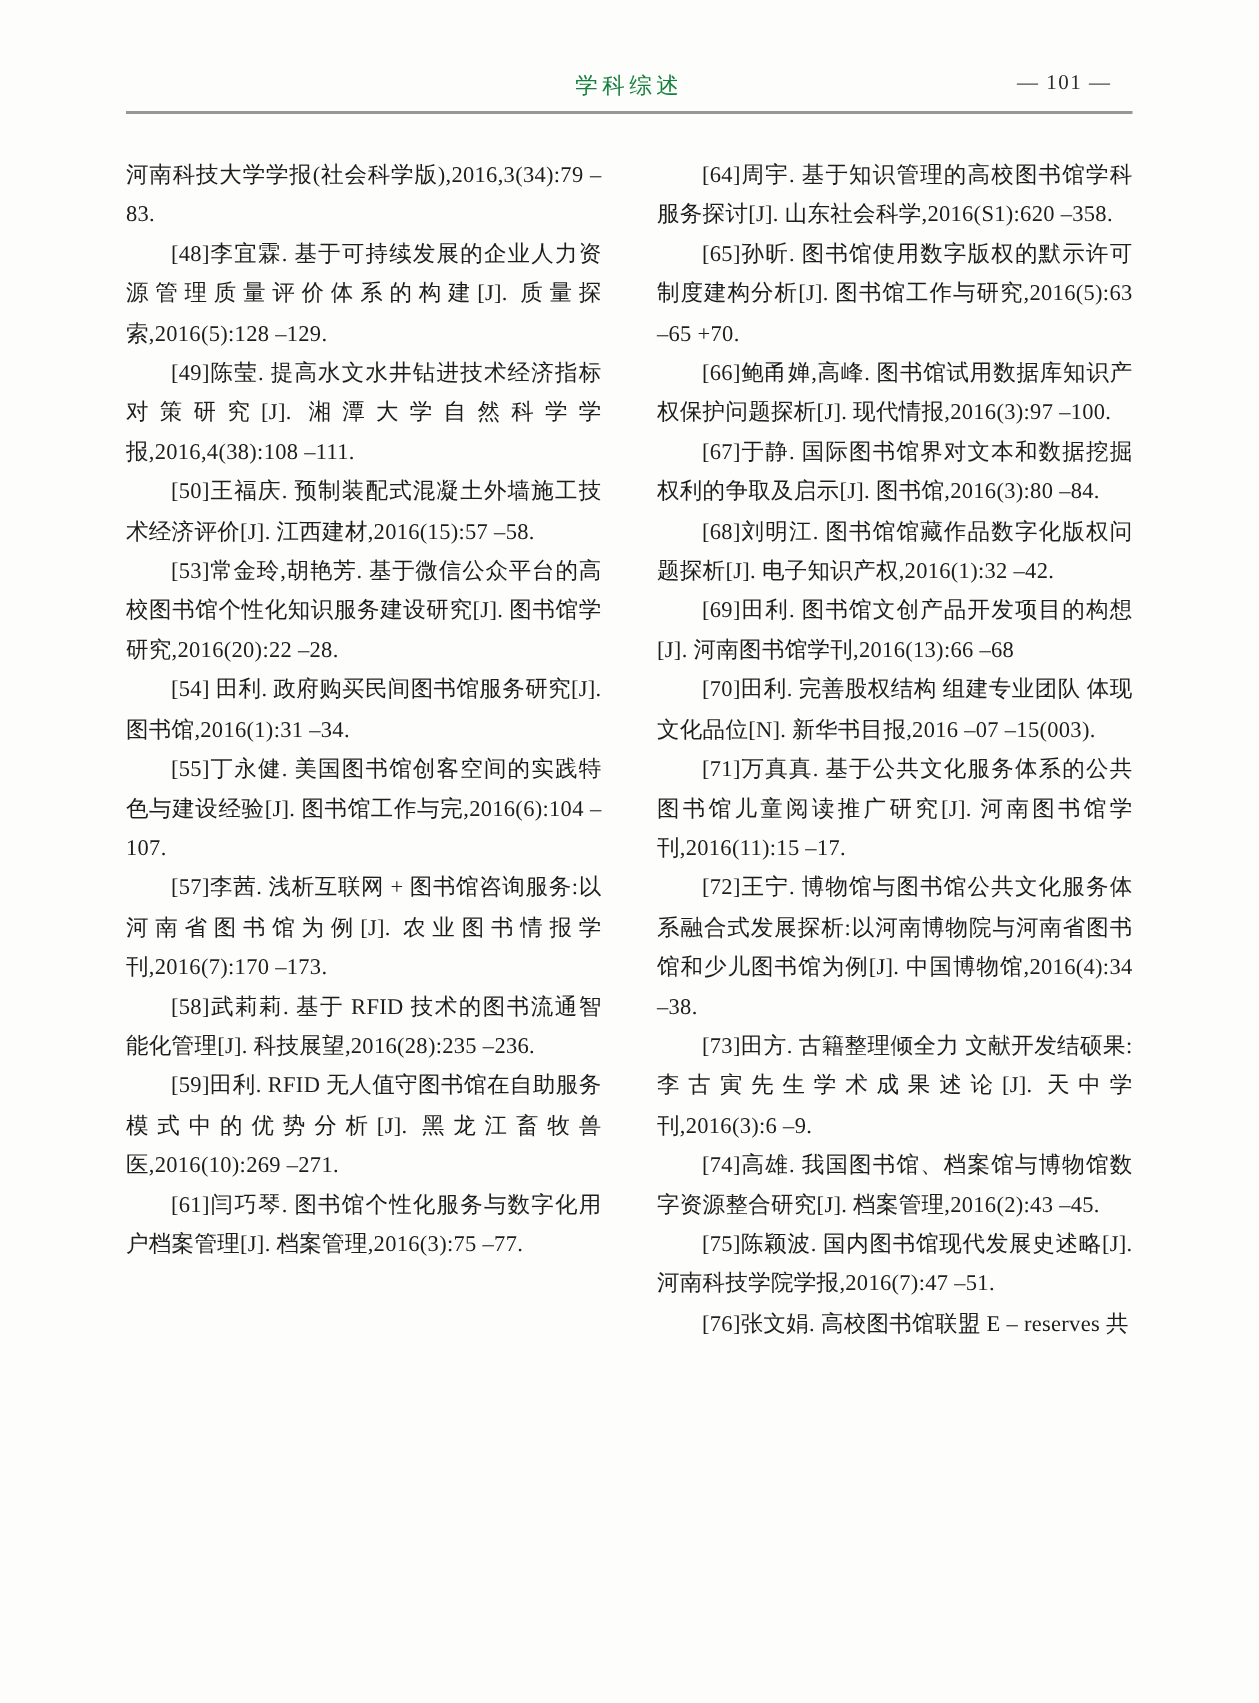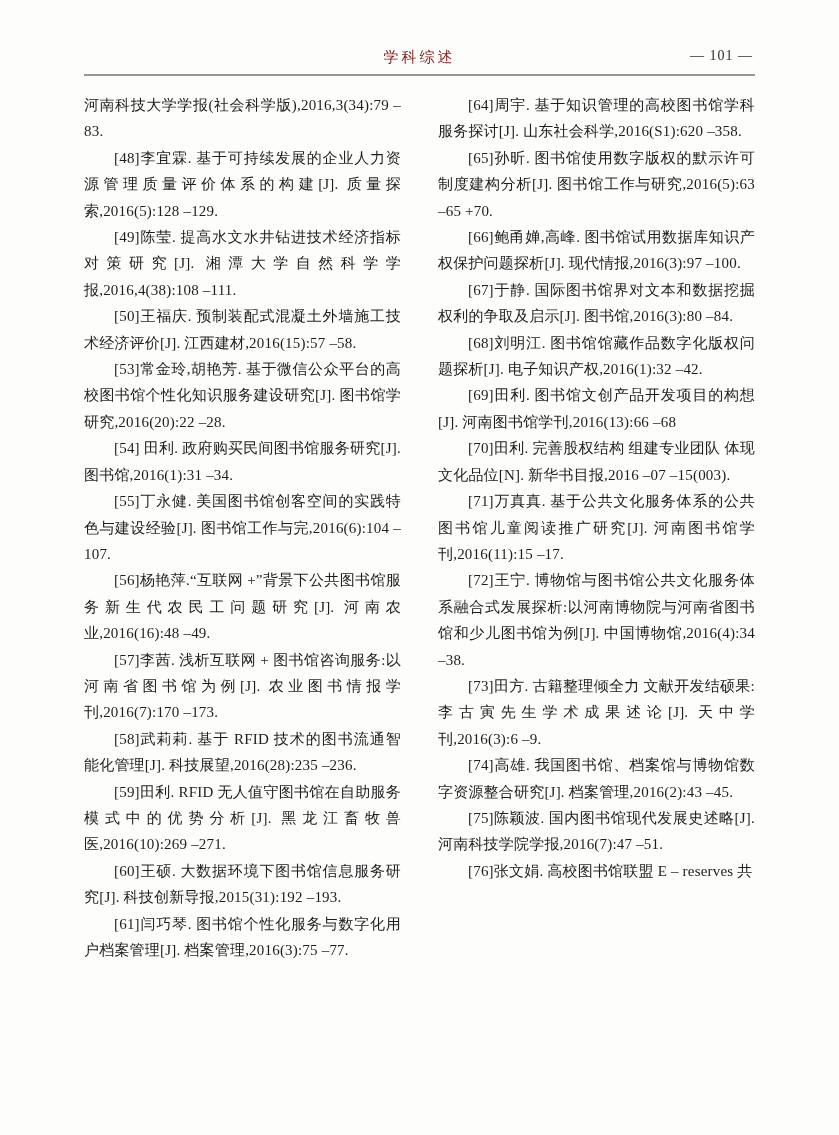--- a/index.html
+++ b/index.html
@@ -6,32 +6,32 @@
   .page {
     position:relative;
     width:839px; height:1135px;
     background:#fdfdfc;
     overflow:hidden;
     font-family:"Liberation Serif","DejaVu Serif",serif;
     color:#1d1d1d;
   }
   .header-title {
     position:absolute; top:48px; left:84px; width:671px;
-    text-align:center; font-size:15px; letter-spacing:3px; color:#7f1d1d;
+    text-align:center; font-size:15px; letter-spacing:3px; color:#15803d;
   }
   .page-number {
-    position:absolute; top:48px; right:86px;
+    position:absolute; top:48px; right:98px;
     font-size:14px; letter-spacing:1px; color:#2b2b2b;
   }
   .header-rule {
     position:absolute; top:74px; left:84px; width:671px; height:2px;
     background:#979797;
   }
   .cols {
-    position:absolute; top:92px; left:84px; width:671px;
+    position:absolute; top:104px; left:84px; width:671px;
     display:flex; gap:37px;
   }
   .col {
     width:317px;
     font-size:15px; line-height:26.4px;
     text-align:justify; text-justify:inter-ideograph;
     letter-spacing:0.2px;
   }
   .ref { margin:0; text-indent:2em; }
   .ref.cont { text-indent:0; }
@@ -46,25 +46,23 @@
 
   <div class="cols">
     <div class="col" id="col-left">
         <p class="ref cont">河南科技大学学报(社会科学版),2016,3(34):79 –83.</p>
         <p class="ref">[48]李宜霖. 基于可持续发展的企业人力资源管理质量评价体系的构建[J]. 质量探索,2016(5):128 –129.</p>
         <p class="ref">[49]陈莹. 提高水文水井钻进技术经济指标对策研究[J]. 湘潭大学自然科学学报,2016,4(38):108 –111.</p>
         <p class="ref">[50]王福庆. 预制装配式混凝土外墙施工技术经济评价[J]. 江西建材,2016(15):57 –58.</p>
         <p class="ref">[53]常金玲,胡艳芳. 基于微信公众平台的高校图书馆个性化知识服务建设研究[J]. 图书馆学研究,2016(20):22 –28.</p>
         <p class="ref">[54] 田利. 政府购买民间图书馆服务研究[J]. 图书馆,2016(1):31 –34.</p>
         <p class="ref">[55]丁永健. 美国图书馆创客空间的实践特色与建设经验[J]. 图书馆工作与完,2016(6):104 –107.</p>
-        <p class="ref">[56]杨艳萍.“互联网 +”背景下公共图书馆服务新生代农民工问题研究[J]. 河南农业,2016(16):48 –49.</p>
         <p class="ref">[57]李茜. 浅析互联网 + 图书馆咨询服务:以河南省图书馆为例[J]. 农业图书情报学刊,2016(7):170 –173.</p>
         <p class="ref">[58]武莉莉. 基于 RFID 技术的图书流通智能化管理[J]. 科技展望,2016(28):235 –236.</p>
         <p class="ref">[59]田利. RFID 无人值守图书馆在自助服务模式中的优势分析[J]. 黑龙江畜牧兽医,2016(10):269 –271.</p>
-        <p class="ref">[60]王硕. 大数据环境下图书馆信息服务研究[J]. 科技创新导报,2015(31):192 –193.</p>
         <p class="ref">[61]闫巧琴. 图书馆个性化服务与数字化用户档案管理[J]. 档案管理,2016(3):75 –77.</p>
       </div>
     <div class="col" id="col-right">
         <p class="ref">[64]周宇. 基于知识管理的高校图书馆学科服务探讨[J]. 山东社会科学,2016(S1):620 –358.</p>
         <p class="ref">[65]孙昕. 图书馆使用数字版权的默示许可制度建构分析[J]. 图书馆工作与研究,2016(5):63 –65 +70.</p>
         <p class="ref">[66]鲍甬婵,高峰. 图书馆试用数据库知识产权保护问题探析[J]. 现代情报,2016(3):97 –100.</p>
         <p class="ref">[67]于静. 国际图书馆界对文本和数据挖掘权利的争取及启示[J]. 图书馆,2016(3):80 –84.</p>
         <p class="ref">[68]刘明江. 图书馆馆藏作品数字化版权问题探析[J]. 电子知识产权,2016(1):32 –42.</p>
         <p class="ref">[69]田利. 图书馆文创产品开发项目的构想[J]. 河南图书馆学刊,2016(13):66 –68</p>
         <p class="ref">[70]田利. 完善股权结构 组建专业团队 体现文化品位[N]. 新华书目报,2016 –07 –15(003).</p>

